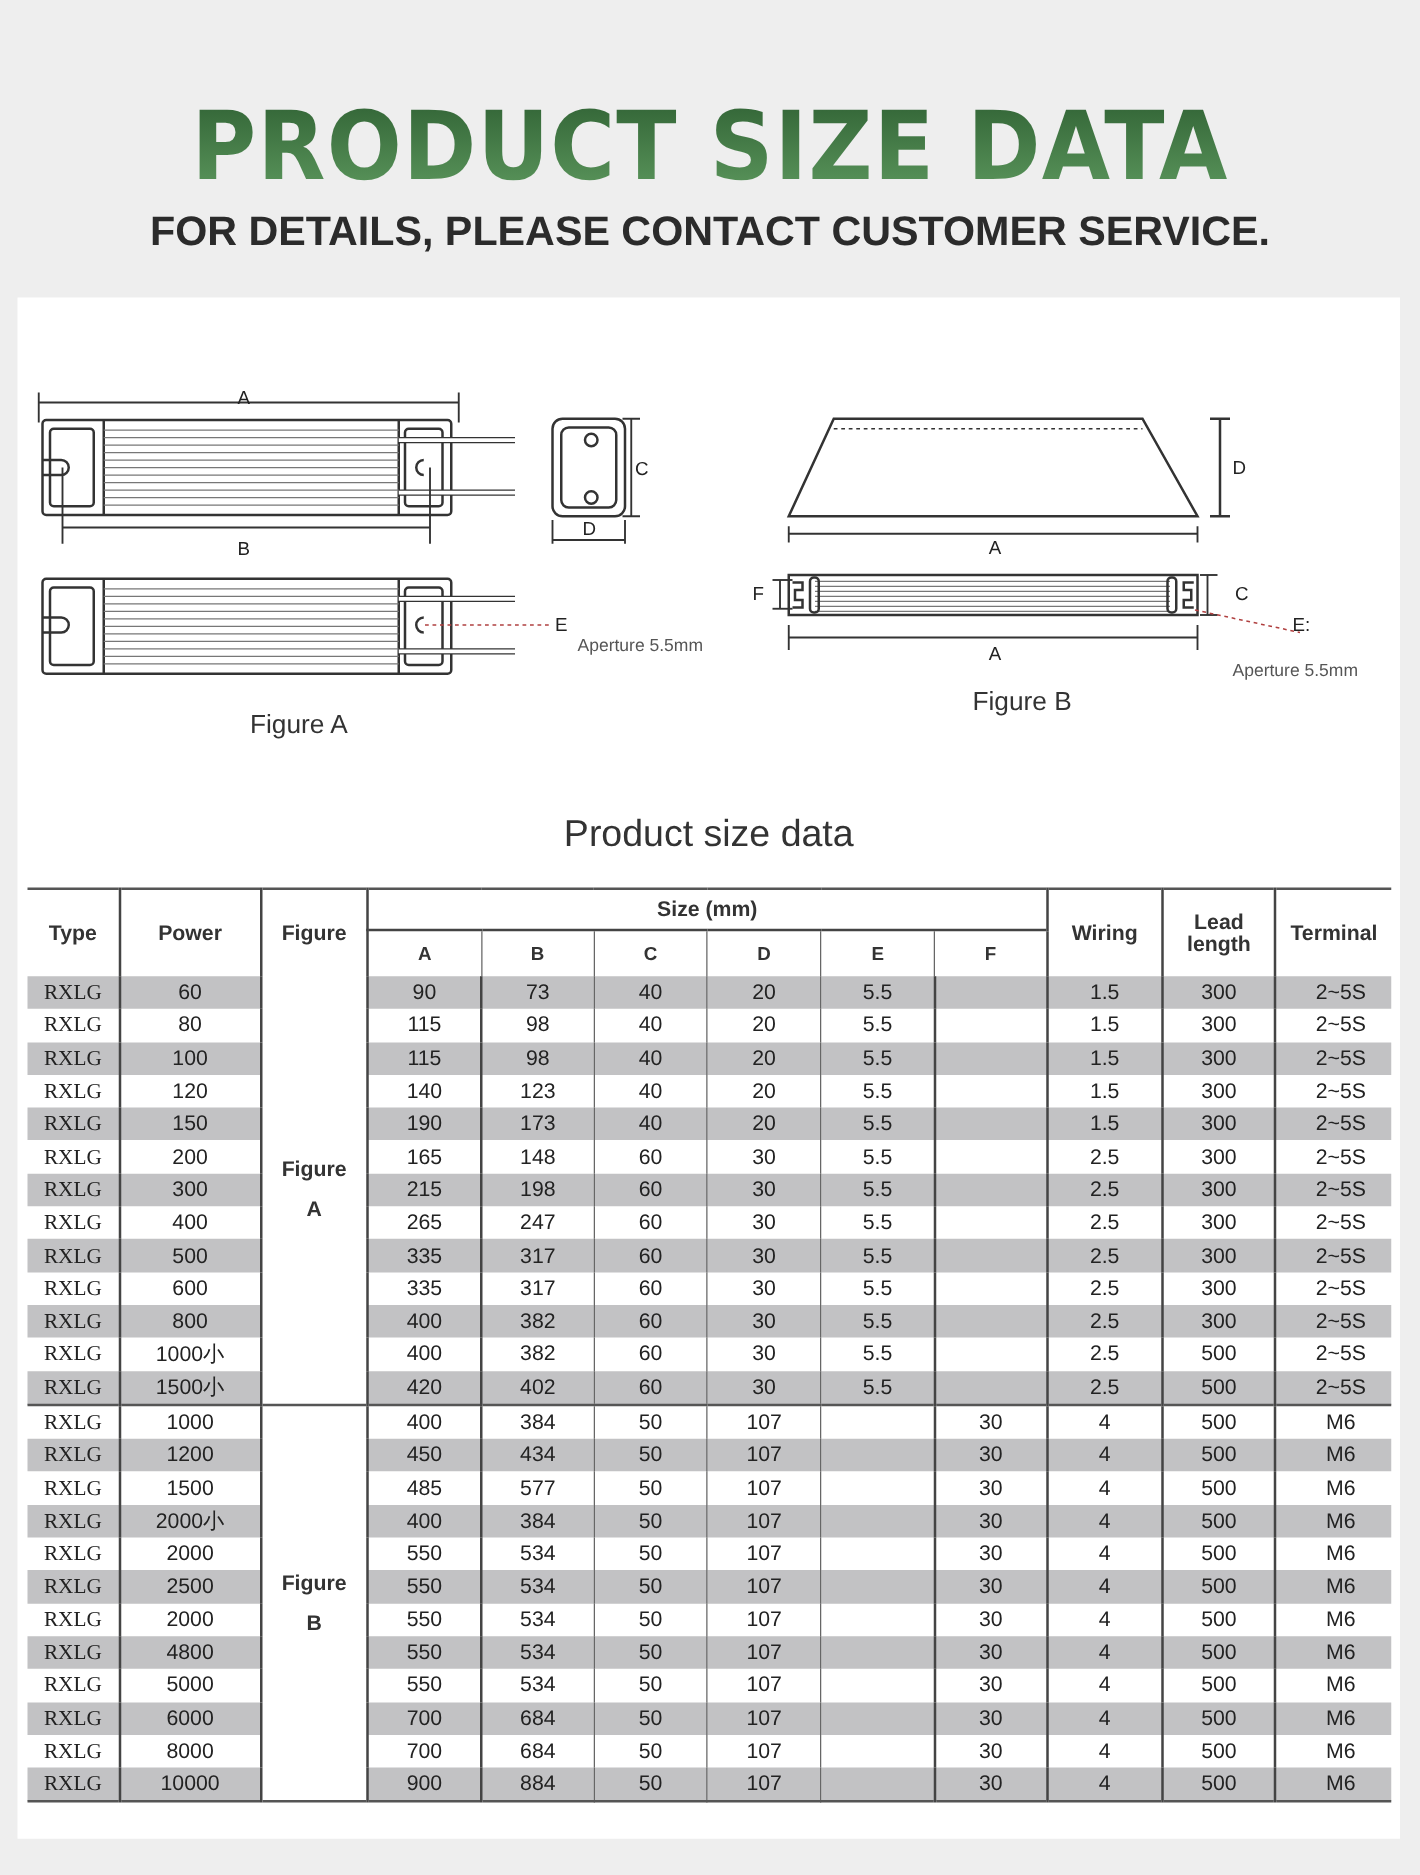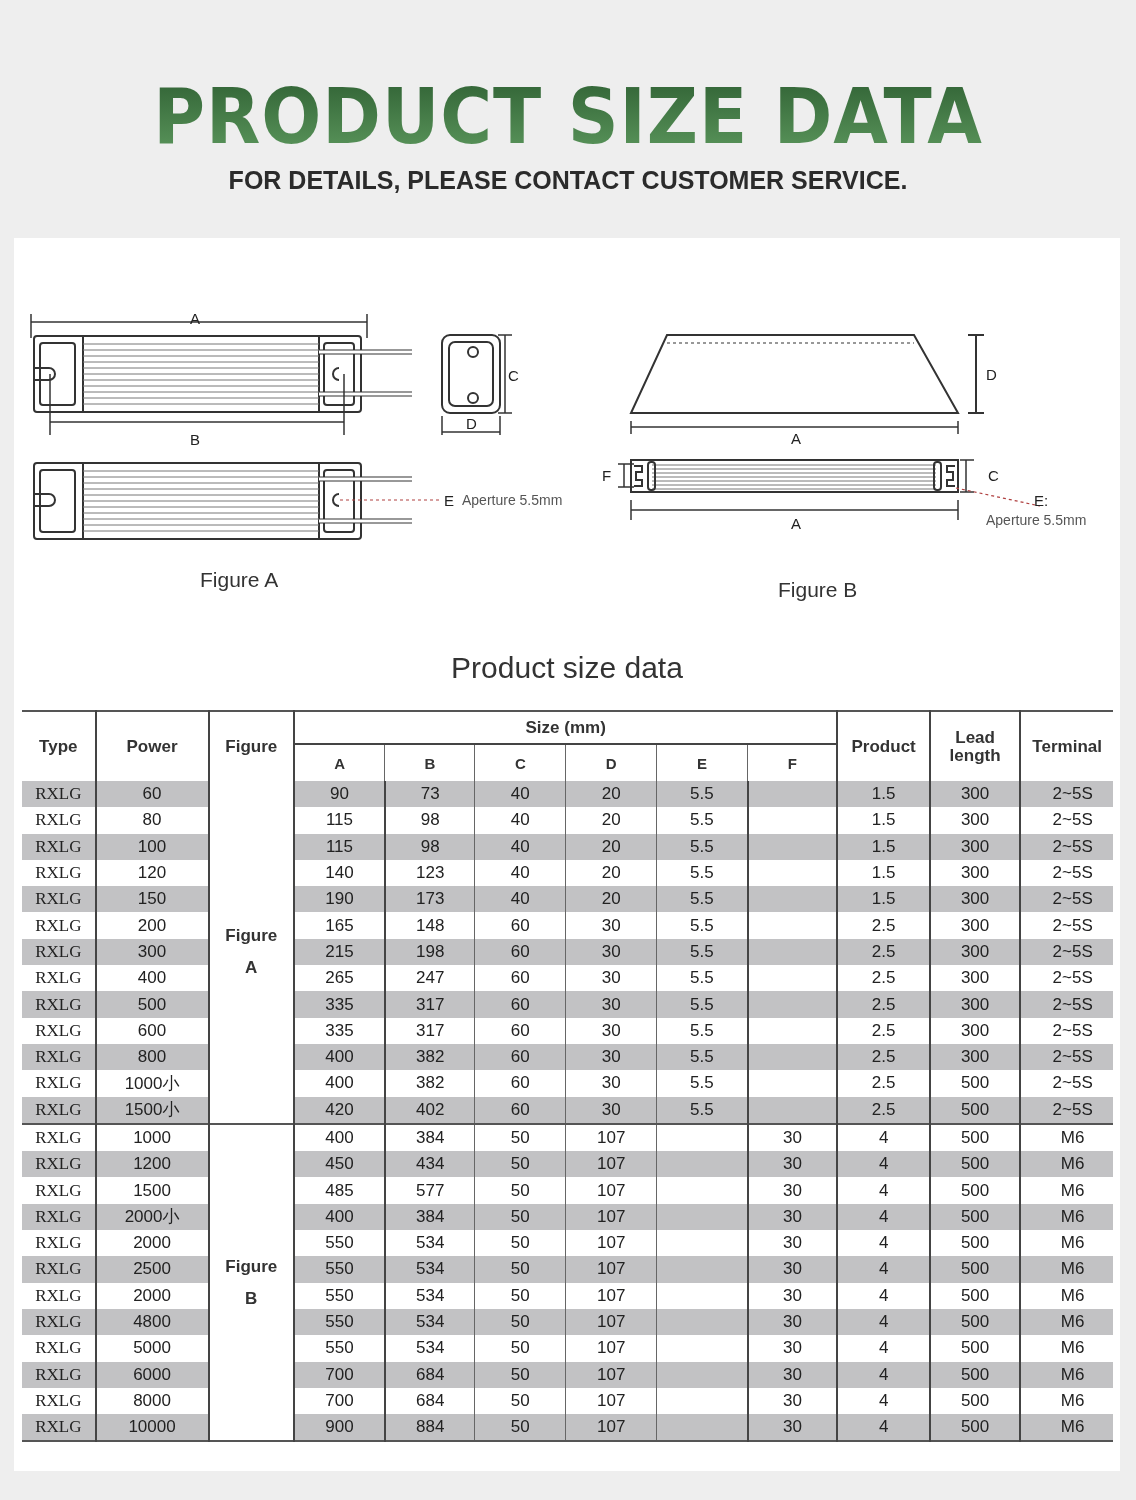--- a/index.html
+++ b/index.html
@@ -11,30 +11,30 @@
   .hero-title {
     position: absolute; left: 0; right: 0; top: 72px; text-align: center;
     font-size: 76px; font-weight: 900; letter-spacing: 1px;
     font-family: "DejaVu Sans", sans-serif;
     background: linear-gradient(#2e5f32, #5e9a5f);
     -webkit-background-clip: text; background-clip: text; color: transparent;
     transform: scaleX(0.93);
   }
   .hero-sub {
     position: absolute; left: 0; right: 0; top: 166px; text-align: center;
-    font-size: 25px; font-weight: bold; color: #2b2b2b; letter-spacing: 0px;
+    font-size: 33px; font-weight: bold; color: #2b2b2b; letter-spacing: 0px;
   }
   .panel {
     position: absolute; left: 14px; top: 238px; width: 1106px; height: 1233px;
     background: #ffffff;
   }
   .diagrams { position: absolute; left: 0; top: 0; width: 1106px; height: 380px; }
   .fig-caption { position: absolute; font-size: 21px; color: #333; }
   .dim-label { position: absolute; font-size: 15px; color: #222; }
-  .aperture-label { position: absolute; font-size: 14px; color: #555; }
+  .aperture-label { position: absolute; font-size: 14px; color: #555; margin-top: 16px; }
   .table-title {
     position: absolute; left: 0; right: 0; top: 413px; text-align: center;
     font-size: 30px; color: #333;
   }
   table.spec {
     position: absolute; left: 8px; top: 472px; width: 1091px;
     border-collapse: collapse; font-size: 17px; color: #222;
     border-top: 2px solid #555; border-bottom: 2px solid #555;
   }
   table.spec th {
@@ -183,21 +183,21 @@
       <line x1="354" y1="262" x2="354" y2="282" stroke-width="1.5"></line>
       <line x1="27" y1="272" x2="354" y2="272" stroke-width="1.5"></line>
     </svg>
     <span class="dim-label" style="left:972px;top:128px">D</span>
     <span class="dim-label" style="left:777px;top:192px">A</span>
     <span class="dim-label" style="left:588px;top:229px">F</span>
     <span class="dim-label" style="left:974px;top:229px">C</span>
     <span class="dim-label" style="left:1020px;top:254px">E:</span>
     <span class="dim-label" style="left:777px;top:277px">A</span>
     <span class="aperture-label" style="left:972px;top:274px">Aperture 5.5mm</span>
-    <span class="fig-caption" style="left:764px;top:340px">Figure B</span>
+    <span class="fig-caption" style="left:764px;top:312px">Figure B</span>
   </div>
 
   <div class="table-title">Product size data</div>
 
   <table class="spec">
     <colgroup>
       <col style="width:74px">
         <col style="width:114px">
         <col style="width:86px">
       <col style="width:92px">
@@ -209,21 +209,21 @@
       <col style="width:93px">
         <col style="width:91px">
         <col style="width:93px">
     </colgroup>
     <thead>
       <tr style="height:33px">
         <th class="first" rowspan="2">Type</th>
         <th rowspan="2">Power</th>
         <th rowspan="2">Figure</th>
         <th colspan="6">Size (mm)</th>
-        <th rowspan="2">Product</th>
+        <th rowspan="2">Wiring</th>
         <th rowspan="2" style="line-height:18px">Lead length</th>
         <th class="last" rowspan="2">Terminal</th>
       </tr>
       <tr>
         <th class="sub subfirst">A</th>
         <th class="sub">B</th>
         <th class="sub">C</th>
         <th class="sub">D</th>
         <th class="sub">E</th>
         <th class="sub sublast">F</th>

